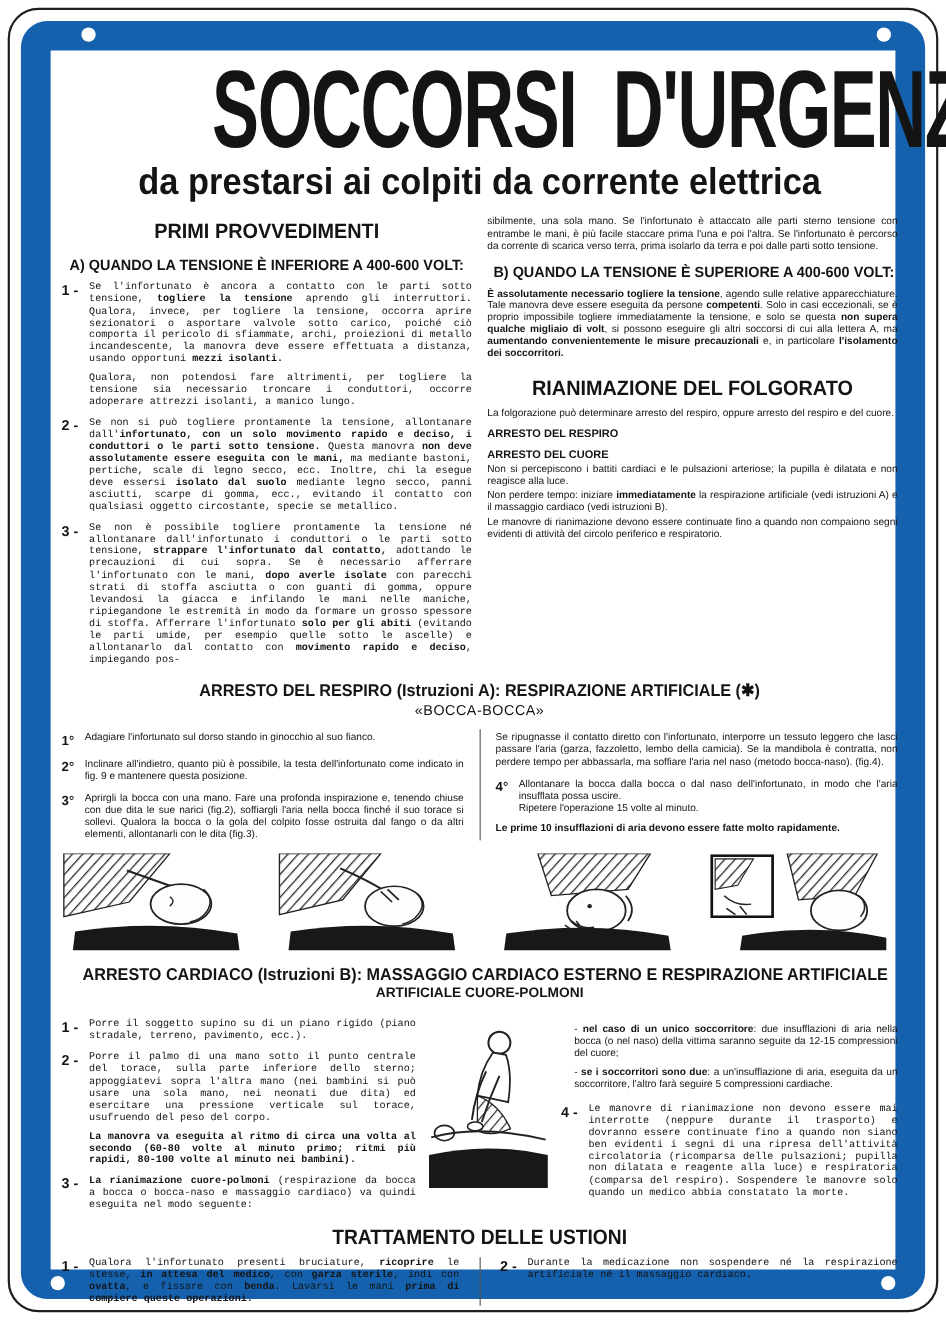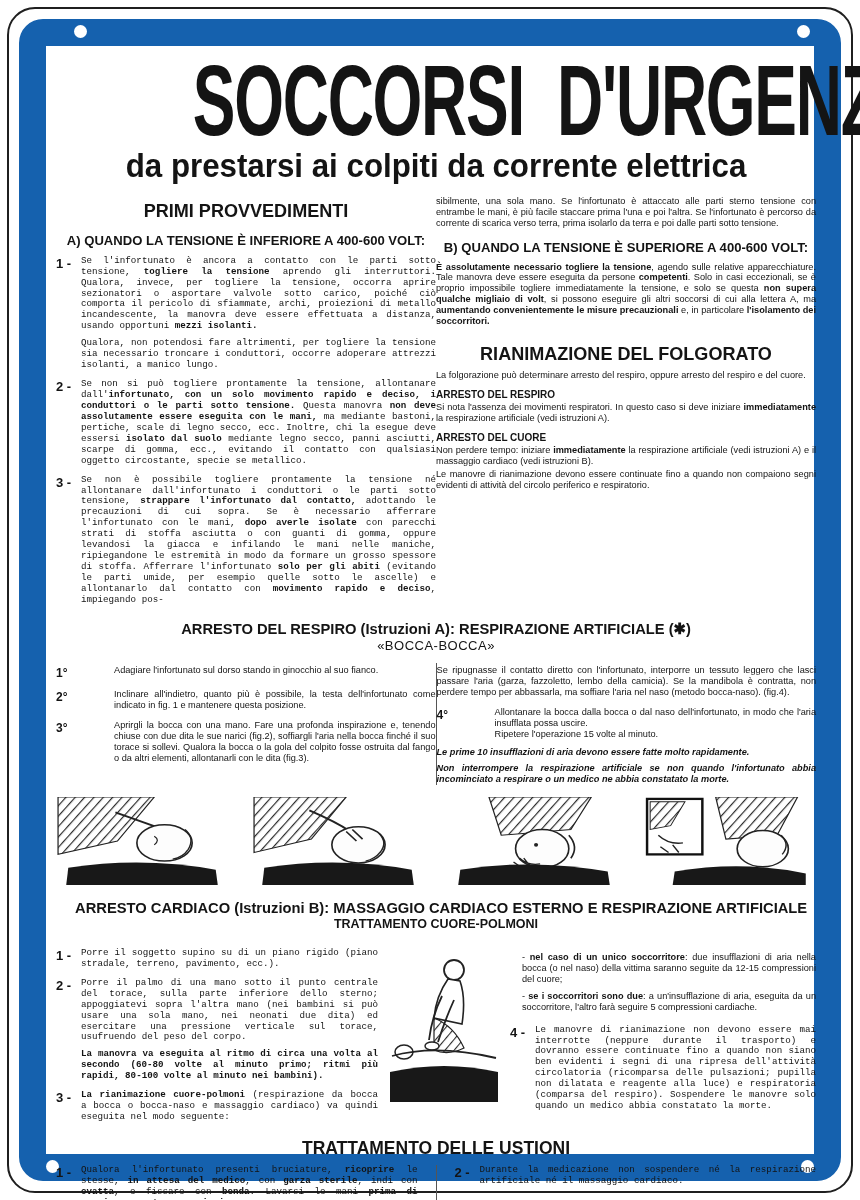--- a/index.html
+++ b/index.html
@@ -45,21 +45,21 @@
     margin-top: 4px;
   }
   .subtitle {
     text-align: center; font-weight: bold;
     font-size: 34px; line-height: 1.05;
     white-space: nowrap;
     transform: scaleX(0.92);
     margin-top: 2px;
   }
 
-  .cols { display: flex; }
+  .cols { display: flex; gap: 14px; }
   .col { flex: 1; min-width: 0; }
   .vdiv { width: 1px; background: #555; }
 
   p.body { font-size: 9.2px; line-height: 1.19; text-align: justify; }
   p.body + p.body { margin-top: 6px; }
   .bold-para { font-weight: bold; }
 
   h2.sec {
     font-size: 19px; font-weight: bold; text-align: center;
     white-space: nowrap; transform: scaleX(0.95);
@@ -94,22 +94,22 @@
   }
   .banner-sub2 {
     text-align: center; font-weight: bold;
     font-size: 12.5px; line-height: 1.1; margin-top: 1px;
   }
 
   .resp-cols { margin-top: 10px; }
   .step { display: flex; gap: 6px; margin-top: 9px; }
   .step:first-child { margin-top: 2px; }
   .step .num { font-weight: bold; font-size: 12px; min-width: 15px; padding-top: 1px; }
-  .step .itext { flex: 1; min-width: 0; margin-left: 37px; }
-  .note { margin-top: 7px; font-style: italic; }
+  .step .itext { flex: 1; min-width: 0; }
+  .note { margin-top: 7px; }
 
   .figures { display: flex; gap: 24px; margin-top: 12px; height: 88px; }
   .fig { flex: 1; min-width: 0; }
   .fig svg, .cpr svg { display: block; width: 100%; height: 100%; }
 
   .cardiac-row { display: flex; gap: 10px; margin-top: 8px; }
   .cardiac-left { flex: 1; min-width: 0; }
   .cpr { flex: 0 0 112px; height: 150px; margin-top: 14px; }
   .cardiac-right { flex: 0 0 306px; min-width: 0; padding-top: 4px; }
   .dash { padding-left: 12px; margin-top: 8px; }
@@ -168,62 +168,61 @@
       </div>
 
       <div class="col">
         <p class="body">sibilmente, una sola mano. Se l'infortunato è attaccato alle parti sterno tensione con entrambe le mani, è più facile staccare prima l'una e poi l'altra. Se l'infortunato è percorso da corrente di scarica verso terra, prima isolarlo da terra e poi dalle parti sotto tensione.</p>
         <h3 class="sub">B) QUANDO LA TENSIONE È SUPERIORE A 400-600 VOLT:</h3>
         <p class="body"><b>È assolutamente necessario togliere la tensione</b>, agendo sulle relative apparecchiature. Tale manovra deve essere eseguita da persone <b>competenti</b>. Solo in casi eccezionali, se è proprio impossibile togliere immediatamente la tensione, e solo se questa <b>non supera qualche migliaio di volt</b>, si possono eseguire gli altri soccorsi di cui alla lettera A, ma <b>aumentando convenientemente le misure precauzionali</b> e, in particolare <b>l'isolamento dei soccorritori.</b></p>
 
         <h2 class="sec" style="margin-top:16px;">RIANIMAZIONE DEL FOLGORATO</h2>
         <p class="body">La folgorazione può determinare arresto del respiro, oppure arresto del respiro e del cuore.</p>
         <h4 class="mini">ARRESTO DEL RESPIRO</h4>
-        <p class="body">Si nota l'assenza dei movimenti respiratori. In questo caso si deve iniziare <b>immediatamente</b> la respirazione artificiale (vedi istruzioni A).</p>
         <h4 class="mini">ARRESTO DEL CUORE</h4>
+        <p class="body">Non si percepiscono i battiti cardiaci e le pulsazioni arteriose; la pupilla è dilatata e non reagisce alla luce.</p>
         <p class="body" style="margin-top:2px;">Non perdere tempo: iniziare <b>immediatamente</b> la respirazione artificiale (vedi istruzioni A) e il massaggio cardiaco (vedi istruzioni B).</p>
         <p class="body" style="margin-top:2px;">Le manovre di rianimazione devono essere continuate fino a quando non compaiono segni evidenti di attività del circolo periferico e respiratorio.</p>
       </div>
     </div>
 
     <h2 class="banner">ARRESTO DEL RESPIRO (Istruzioni A): RESPIRAZIONE ARTIFICIALE (✱)</h2>
     <div class="banner-sub">«BOCCA-BOCCA»</div>
 
     <div class="cols resp-cols">
       <div class="col">
         <div class="step">
           <span class="num">1°</span>
           <div class="itext">
               <p class="body">Adagiare l'infortunato sul dorso stando in ginocchio al suo fianco.</p>
             </div>
         </div>
         <div class="step">
           <span class="num">2°</span>
           <div class="itext">
-              <p class="body">Inclinare all'indietro, quanto più è possibile, la testa dell'infortunato come indicato in fig. 1 e mantenere questa posizione.</p>
+              <p class="body">Inclinare all'indietro, quanto più è possibile, la testa dell'infortunato come indicato in fig. 9 e mantenere questa posizione.</p>
             </div>
         </div>
         <div class="step">
           <span class="num">3°</span>
           <div class="itext">
               <p class="body">Aprirgli la bocca con una mano. Fare una profonda inspirazione e, tenendo chiuse con due dita le sue narici (fig.2), soffiargli l'aria nella bocca finché il suo torace si sollevi. Qualora la bocca o la gola del colpito fosse ostruita dal fango o da altri elementi, allontanarli con le dita (fig.3).</p>
             </div>
         </div>
       </div>
       <div class="vdiv"></div>
       <div class="col">
         <p class="body" style="margin-top:2px;">Se ripugnasse il contatto diretto con l'infortunato, interporre un tessuto leggero che lasci passare l'aria (garza, fazzoletto, lembo della camicia). Se la mandibola è contratta, non perdere tempo per abbassarla, ma soffiare l'aria nel naso (metodo bocca-naso). (fig.4).</p>
         <div class="step">
           <span class="num">4°</span>
           <div class="itext">
               <p class="body">Allontanare la bocca dalla bocca o dal naso dell'infortunato, in modo che l'aria insufflata possa uscire.<br>Ripetere l'operazione 15 volte al minuto.</p>
             </div>
         </div>
         <p class="body bold-para note">Le prime 10 insufflazioni di aria devono essere fatte molto rapidamente.</p>
-        <p class="body bold-para note">Non interrompere la respirazione artificiale se non quando l'infortunato abbia incominciato a respirare o un medico ne abbia constatato la morte.</p>
       </div>
     </div>
 
     <div class="figures">
       <div class="fig">
         <svg viewBox="0 0 168 92" preserveAspectRatio="none">
           <defs>
               <pattern id="p1" patternUnits="userSpaceOnUse" width="7" height="7" patternTransform="rotate(40)">
                 <line x1="0" y1="0" x2="0" y2="7" stroke="#2b2b2b" stroke-width="2.4"></line>
               </pattern>
@@ -278,21 +277,21 @@
           <path d="M134,40 q9,10 1,20" fill="none" stroke="#222" stroke-width="1.4"></path>
           <rect x="3" y="2" width="54" height="58" fill="#fff" stroke="#111" stroke-width="2.4"></rect>
           <polygon points="6,5 40,5 26,30 6,34" fill="url(#p4)" stroke="#222" stroke-width="1"></polygon>
           <path d="M14,40 q10,10 24,8 m-22,4 l8,6 m4,-8 l6,8" fill="none" stroke="#222" stroke-width="1.4"></path>
           <path d="M30,78 Q96,66 158,80 L158,92 L28,92 Z" fill="#181818"></path>
         </svg>
       </div>
     </div>
 
     <h2 class="banner">ARRESTO CARDIACO (Istruzioni B): MASSAGGIO CARDIACO ESTERNO E RESPIRAZIONE ARTIFICIALE</h2>
-    <div class="banner-sub2">TRATTAMENTO CUORE-POLMONI</div>
+    <div class="banner-sub2">ARTIFICIALE CUORE-POLMONI</div>
 
     <div class="cardiac-row">
       <div class="cardiac-left">
         <div class="item">
           <span class="num">1 -</span>
           <div class="itext">
               <p class="body">Porre il soggetto supino su di un piano rigido (piano stradale, terreno, pavimento, ecc.).</p>
             </div>
         </div>
         <div class="item">

